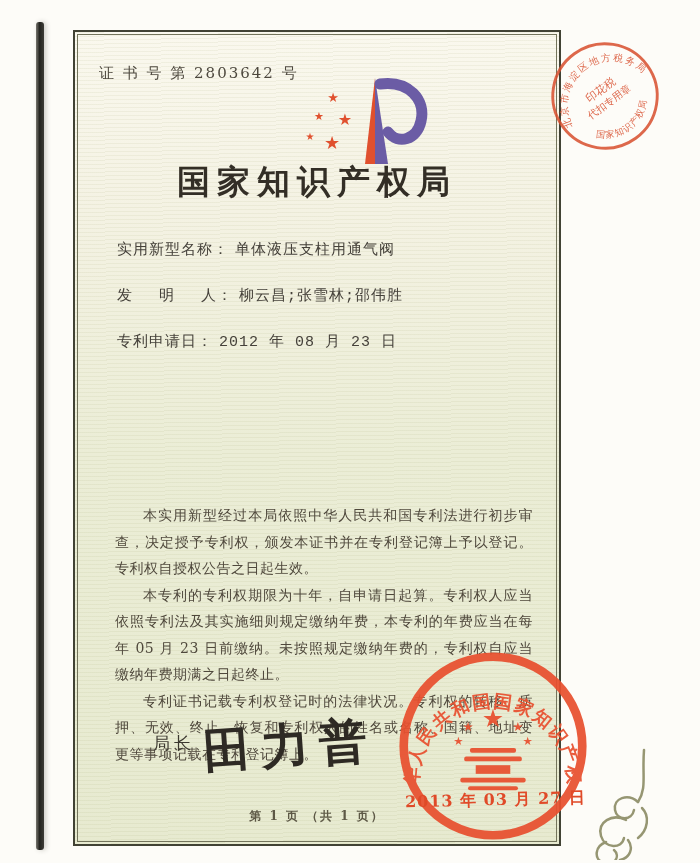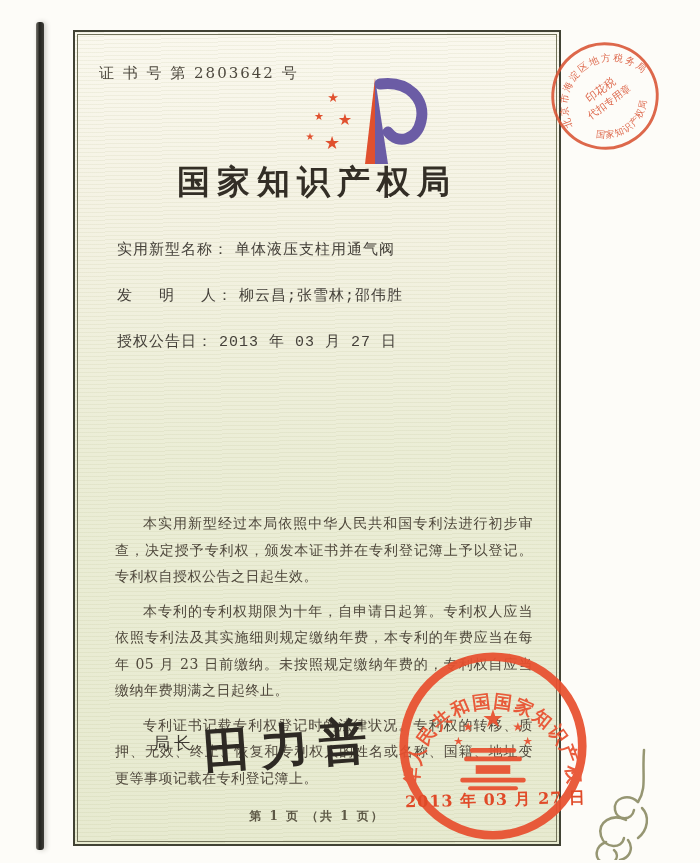--- a/index.html
+++ b/index.html
@@ -38,21 +38,21 @@
     text-align: center; font-size: 33px; font-weight: bold;
     letter-spacing: 7px; color: #332e26;
   }
   .fields { position: absolute; left: 42px; right: 28px; top: 208px; font-family: Liberation Mono, monospace; }
   .field-row { height: 24px; margin-bottom: 22px; font-size: 15px; color: #45413a; white-space: nowrap; }
   .field-label { letter-spacing: 1px; }
   .field-value { margin-left: 6px; letter-spacing: 1px; }
   .paragraphs { position: absolute; left: 40px; right: 26px; top: 470px; }
   .paragraphs p {
     font-size: 14px; line-height: 26.5px; color: #4f483c;
-    text-align: justify; text-indent: 2em; letter-spacing: 0.5px; margin-top: 8px;
+    text-align: justify; text-indent: 2em; letter-spacing: 0.5px;
   }
   .signer-title {
     position: absolute; left: 78px; top: 700px;
     font-size: 17px; letter-spacing: 4px; color: #3c3830;
   }
   .signature {
     position: absolute; left: 128px; top: 682px;
     font-size: 48px; font-weight: 600; color: #2e2a24;
     transform: rotate(-4deg); letter-spacing: 10px;
   }
@@ -109,21 +109,21 @@
     <div class="title">国家知识产权局</div>
 
     <div class="fields">
       <div class="field-row">
         <span class="field-label">实用新型名称：</span><span class="field-value">单体液压支柱用通气阀</span>
       </div>
       <div class="field-row">
         <span class="field-label">发　 明　 人：</span><span class="field-value">柳云昌;张雪林;邵伟胜</span>
       </div>
       <div class="field-row">
-        <span class="field-label">授权公告日：</span><span class="field-value">2013 年 03 月 27 日</span>
+        <span class="field-label">专利申请日：</span><span class="field-value">2012 年 08 月 23 日</span>
       </div>
     </div>
 
     <div class="paragraphs">
       <p>本实用新型经过本局依照中华人民共和国专利法进行初步审查，决定授予专利权，颁发本证书并在专利登记簿上予以登记。专利权自授权公告之日起生效。</p>
       <p>本专利的专利权期限为十年，自申请日起算。专利权人应当依照专利法及其实施细则规定缴纳年费，本专利的年费应当在每年 05 月 23 日前缴纳。未按照规定缴纳年费的，专利权自应当缴纳年费期满之日起终止。</p>
       <p>专利证书记载专利权登记时的法律状况。专利权的转移、质押、无效、终止、恢复和专利权人的姓名或名称、国籍、地址变更等事项记载在专利登记簿上。</p>
     </div>
 
     <div class="signer-title">局长</div>

